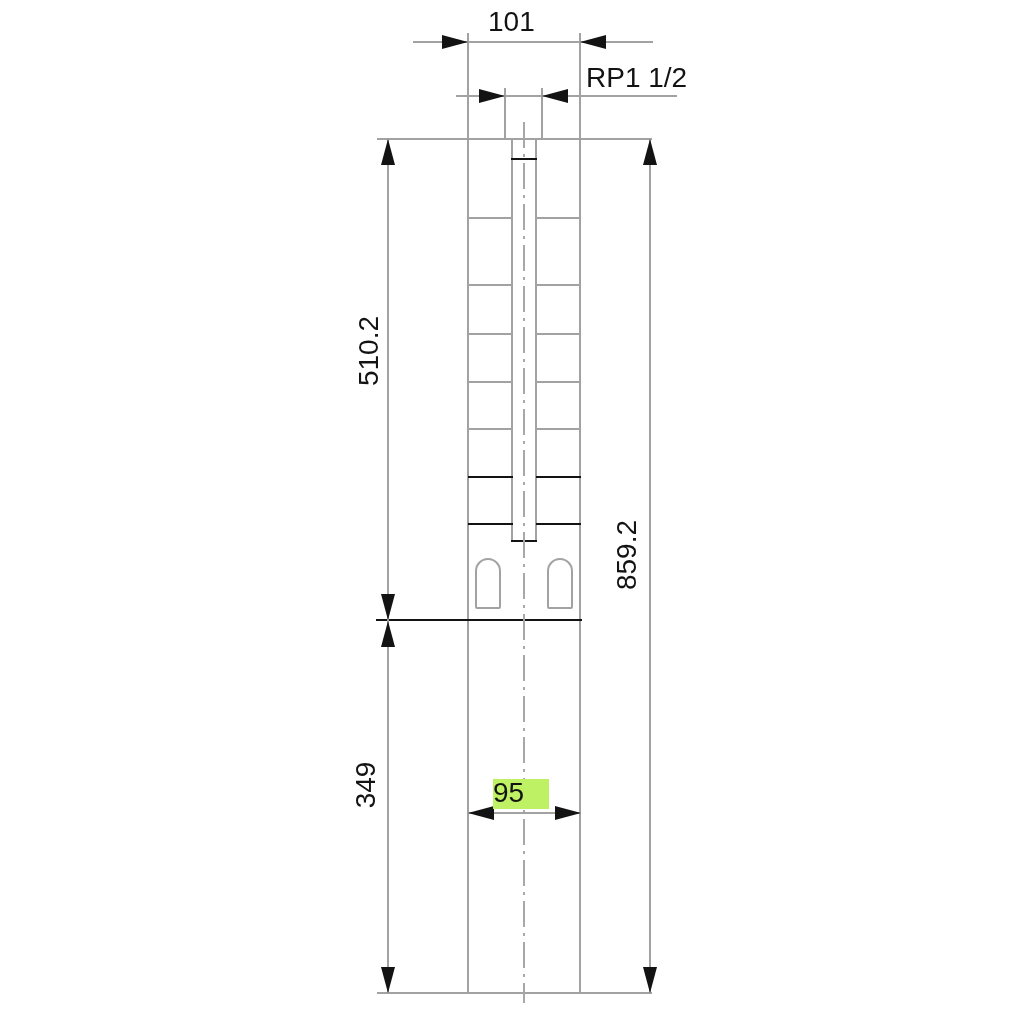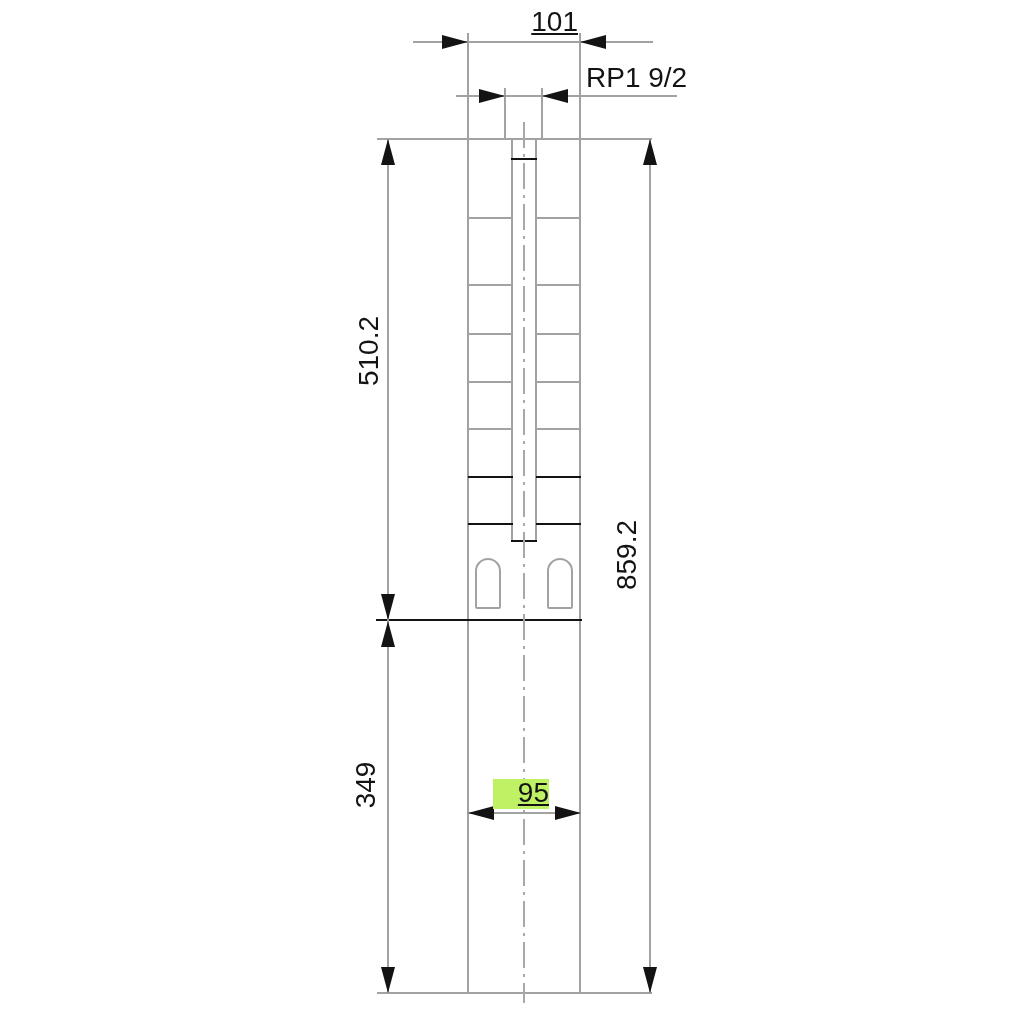--- a/index.html
+++ b/index.html
@@ -42,21 +42,21 @@
   .arr.down  { border-left: 7px solid transparent; border-right: 7px solid transparent; border-top: 26px solid #131313; }
 
   
   .dimlabel {
     position: absolute;
     font-size: 28px;
     color: #131313;
     white-space: nowrap;
     line-height: 28px;
   }
-  .dimlabel.center { text-align: right; text-decoration: underline; }
+  .dimlabel.center { text-align: left; }
   .rot {
     display: flex;
     align-items: center;
     justify-content: center;
     transform: rotate(-90deg);
   }
 
   
   .slot {
     position: absolute;
@@ -134,21 +134,21 @@
   <div class="arr down" style="left:381px; top:967px;"></div>
 
   <div class="arr up" style="left:643px; top:139px;"></div>
   <div class="arr down" style="left:643px; top:967px;"></div>
 
   <div class="arr left" style="left:468px; top:806px;"></div>
   <div class="arr right" style="left:555px; top:806px;"></div>
 
   <div class="dimlabel center" style="left:488px; top:8px; width:90px;">101</div>
 
-  <div class="dimlabel" style="left:586px; top:64px;">RP1 9/2</div>
+  <div class="dimlabel" style="left:586px; top:64px;">RP1 1/2</div>
 
   <div class="dimlabel rot" style="left:309px; top:336px; width:120px; height:30px;">510.2</div>
 
   <div class="dimlabel rot" style="left:567px; top:540px; width:120px; height:30px;">859.2</div>
 
   <div class="dimlabel rot" style="left:321px; top:771px; width:90px; height:28px;">349</div>
 
   <div class="dimlabel center" style="left:493px; top:779px; width:56px; height:30px; background:#bef264;">95</div>
 
 </div>

